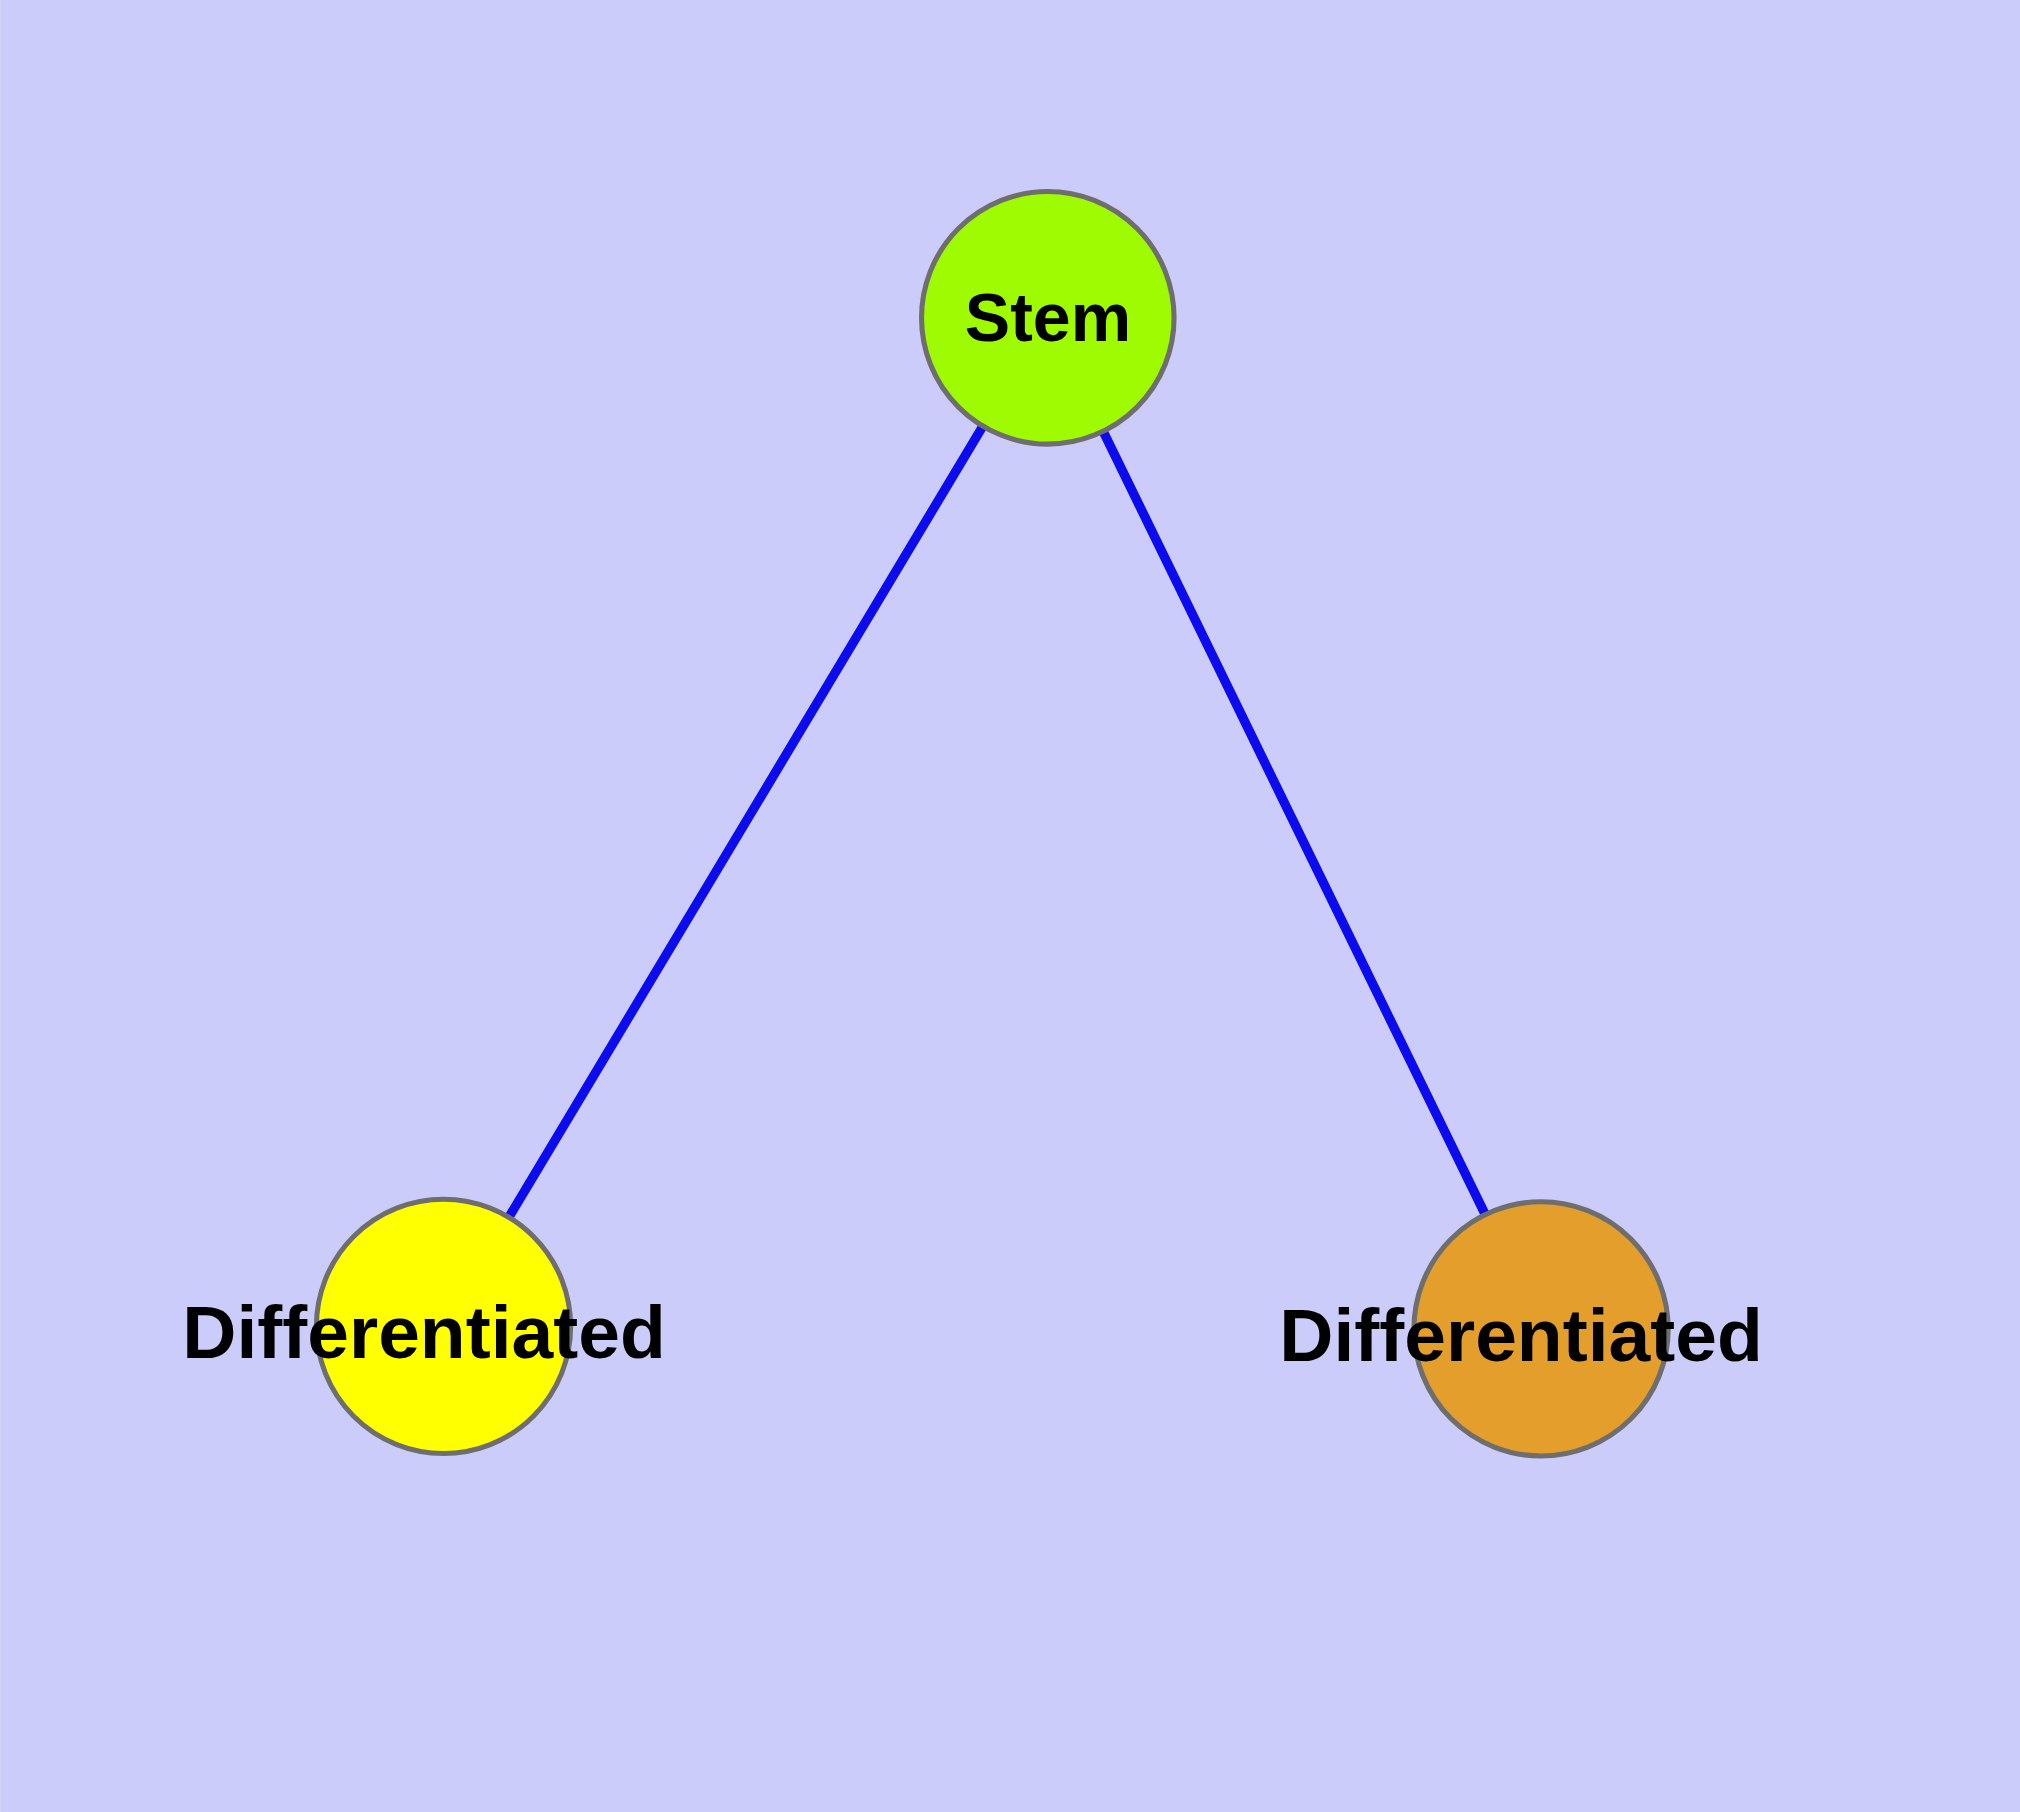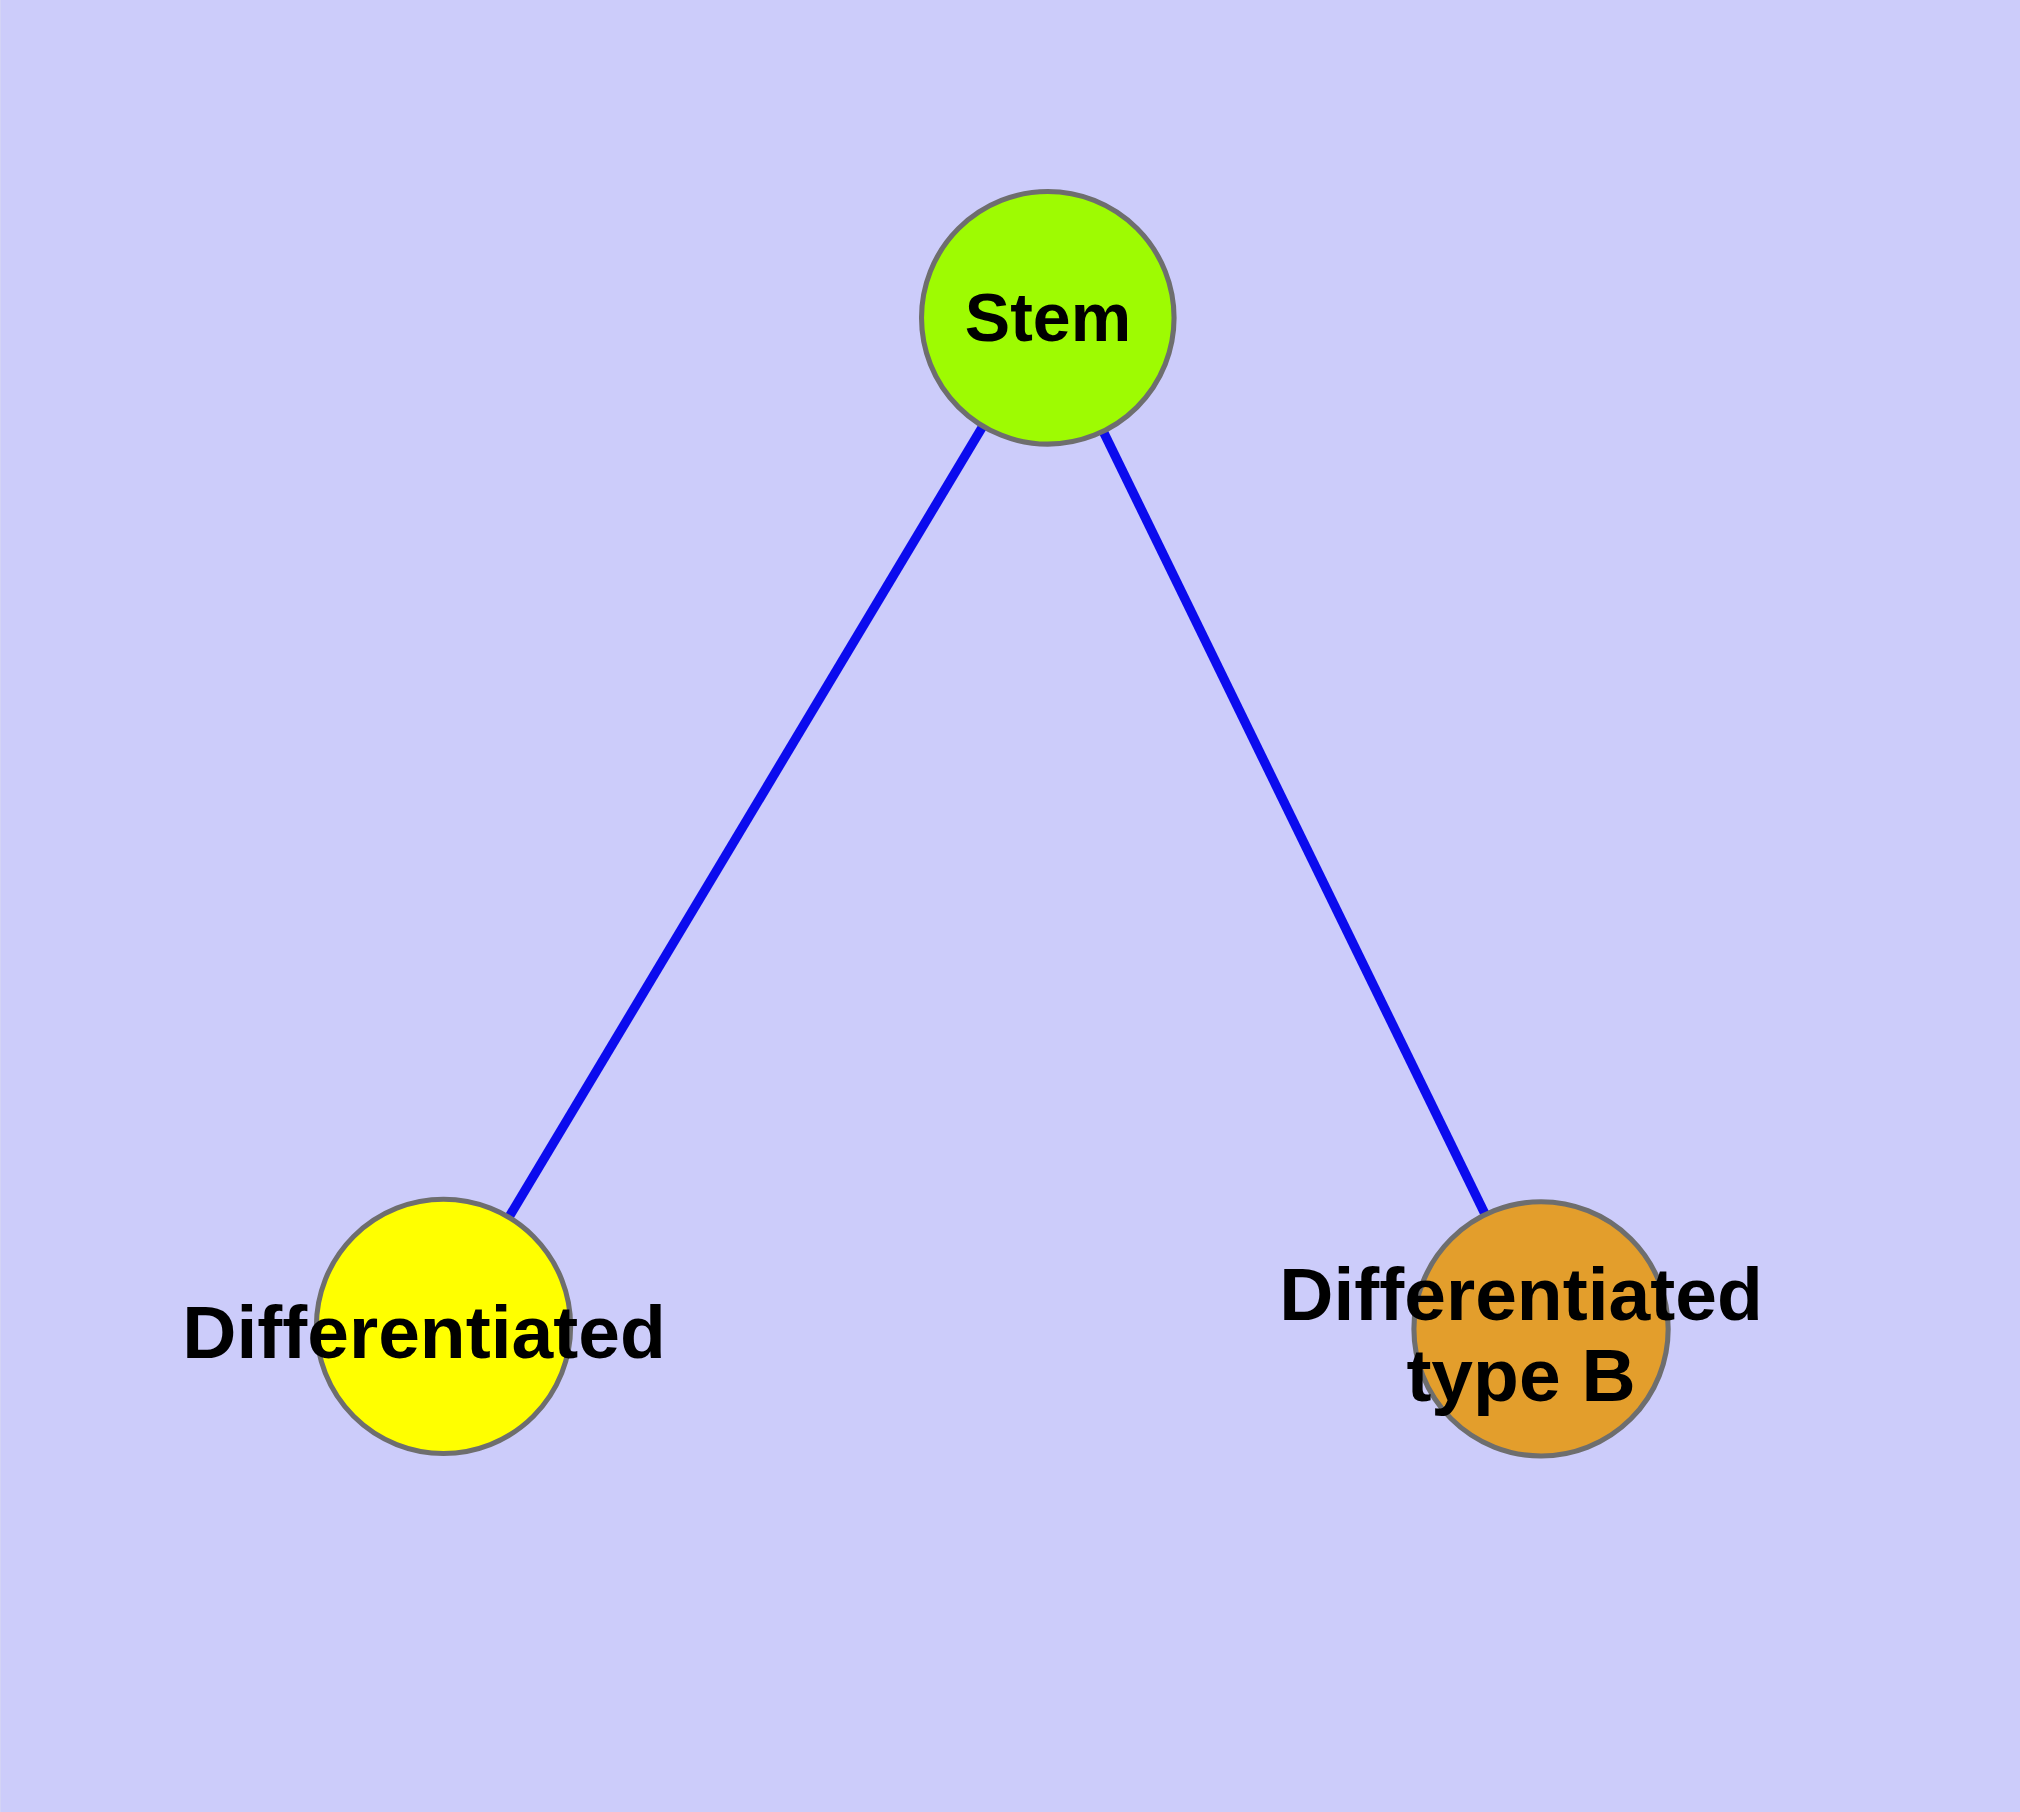--- a/index.html
+++ b/index.html
@@ -77,17 +77,16 @@
   <div class="node-label label-stem" style="left: 1048px; top: 318px; font-size: 68px; color: rgb(0, 0, 0);">
     <span class="label-line">Stem</span>
   </div>
 
   <div class="node-label label-typea" style="left: 424px; top: 1332px; font-size: 75px; color: rgb(0, 0, 0);">
     <span class="label-line">Differentiated</span>
   </div>
 
   <div class="node-label label-typeb" style="left: 1521px; top: 1335px; font-size: 75px; color: rgb(0, 0, 0);">
     <span class="label-line">Differentiated</span>
-    <span class="label-line">type B</span>
   </div>
 
 </div>
 
 
 </body></html>

